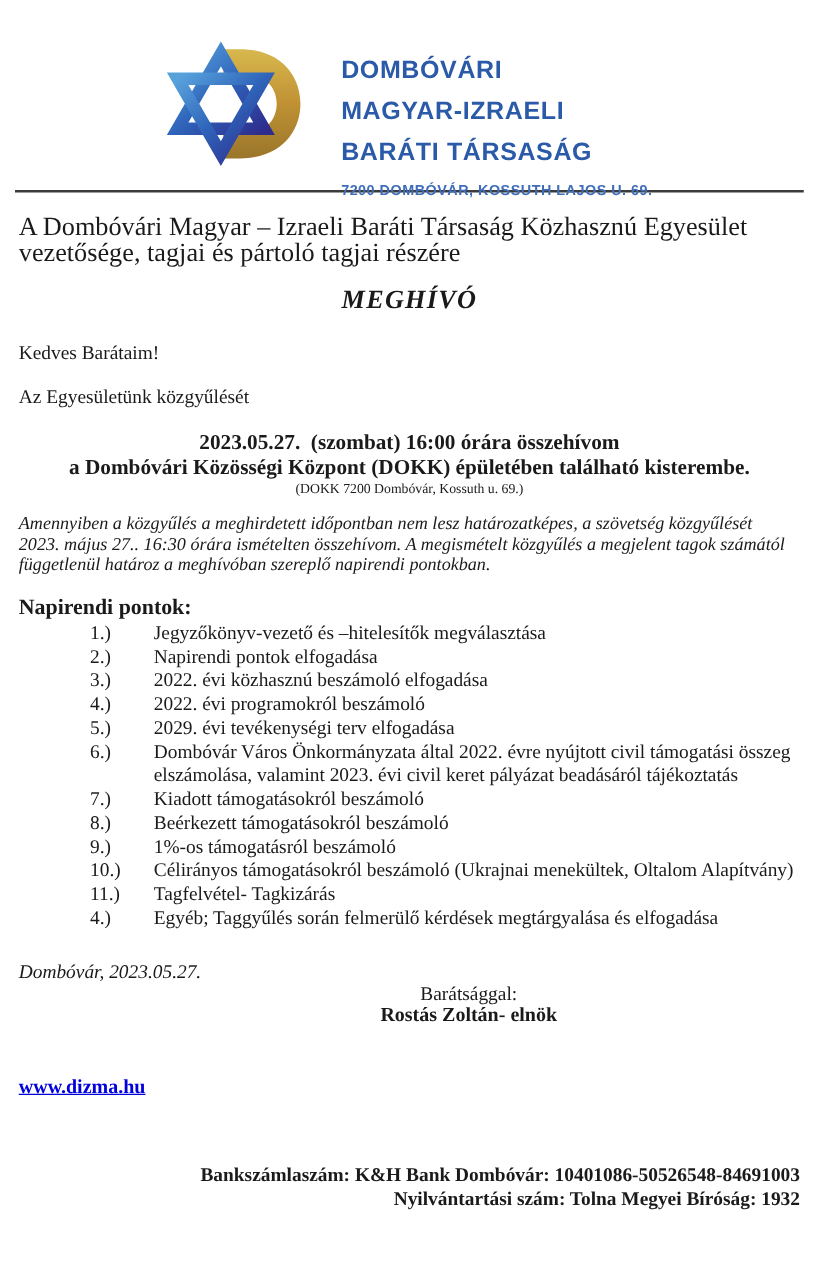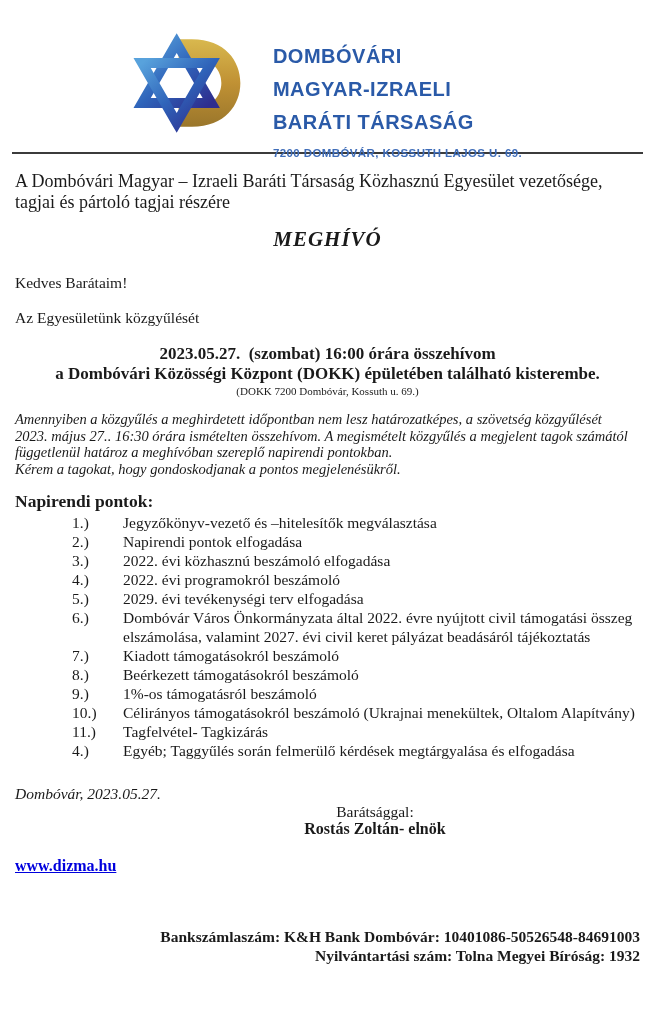--- a/index.html
+++ b/index.html
@@ -26,21 +26,21 @@
   .org-address {
     margin-top:8px;
     font-family:"Liberation Sans","DejaVu Sans",sans-serif;
     font-weight:bold; font-size:11.5px; letter-spacing:0.4px;
     color:#3f6db9; white-space:nowrap;
   }
   .rule { border:none; border-top:2px solid #3b3b3b; margin:0 12px; }
 
   
   .content { padding:0 15px; }
-  .p-recipient { margin:17px 0 0; font-size:18px; line-height:21px; max-width:618px; }
+  .p-recipient { margin:17px 0 0; font-size:21px; line-height:21px; max-width:618px; }
   .title {
     text-align:center; margin-top:13px;
     font-size:21px; line-height:26px; font-weight:bold; font-style:italic;
     letter-spacing:1px;
   }
   .greeting { margin-top:20px; font-size:15.5px; line-height:21px; }
   .intro   { margin-top:14px; font-size:15.5px; line-height:21px; }
 
   .announce { margin-top:16px; text-align:center; font-weight:bold; font-size:17px; line-height:20px; }
   .announce .l1 { white-space:pre-wrap; }
@@ -53,21 +53,21 @@
   .agenda { margin-top:2px; }
   .agenda-row { display:flex; font-size:15.5px; line-height:19px; }
   .agenda-row .num { flex:0 0 auto; width:51px; margin-left:57px; }
   .agenda-row .txt { flex:1 1 auto; max-width:517px; }
 
   .closing-date { margin-top:25px; font-size:15.5px; line-height:18px;font-style:italic; }
   .signature { margin-left:95px; text-align:center; }
   .salutation { font-size:15.5px; line-height:17px; }
   .signer { font-size:16px; line-height:17px; font-weight:bold; }
 
-  .website-row { margin-top:20px; }
+  .website-row { margin-top:40px; }
   .website-link {
     font-size:16px; line-height:18px; font-weight:bold;
     color:#0000dd; text-decoration:underline; cursor:pointer;
   }
 
   .footer { margin-top:52px; text-align:right; font-weight:bold; font-size:15.5px; line-height:19px; }
 </style>
 </head>
 <body>
 
@@ -114,21 +114,20 @@
     <div class="intro">Az Egyesületünk közgyűlését</div>
 
     <div class="announce">
       <div class="l1">2023.05.27.  (szombat) 16:00 órára összehívom</div>
       <div>a Dombóvári Közösségi Központ (DOKK) épületében található kisterembe.</div>
     </div>
     <div class="announce-note">(DOKK 7200 Dombóvár, Kossuth u. 69.)</div>
 
     <div class="notice">
       <p>Amennyiben a közgyűlés a meghirdetett időpontban nem lesz határozatképes, a szövetség közgyűlését 2023. május 27.. 16:30 órára ismételten összehívom. A megismételt közgyűlés a megjelent tagok számától függetlenül határoz a meghívóban szereplő napirendi pontokban.</p>
-      <p>Kérem a tagokat, hogy gondoskodjanak a pontos megjelenésükről.</p>
     </div>
 
     <div class="agenda-heading">Napirendi pontok:</div>
 
     <div class="agenda">
       <div class="agenda-row">
         <span class="num">1.)</span>
         <span class="txt">Jegyzőkönyv-vezető és –hitelesítők megválasztása</span>
       </div>
       <div class="agenda-row">
@@ -142,21 +141,21 @@
       <div class="agenda-row">
         <span class="num">4.)</span>
         <span class="txt">2022. évi programokról beszámoló</span>
       </div>
       <div class="agenda-row">
         <span class="num">5.)</span>
         <span class="txt">2029. évi tevékenységi terv elfogadása</span>
       </div>
       <div class="agenda-row">
         <span class="num">6.)</span>
-        <span class="txt">Dombóvár Város Önkormányzata által 2022. évre nyújtott civil támogatási összeg elszámolása, valamint 2027. évi civil keret pályázat beadásáról tájékoztatás</span>
+        <span class="txt">Dombóvár Város Önkormányzata által 2022. évre nyújtott civil támogatási összeg elszámolása, valamint 2023. évi civil keret pályázat beadásáról tájékoztatás</span>
       </div>
       <div class="agenda-row">
         <span class="num">7.)</span>
         <span class="txt">Kiadott támogatásokról beszámoló</span>
       </div>
       <div class="agenda-row">
         <span class="num">8.)</span>
         <span class="txt">Beérkezett támogatásokról beszámoló</span>
       </div>
       <div class="agenda-row">

